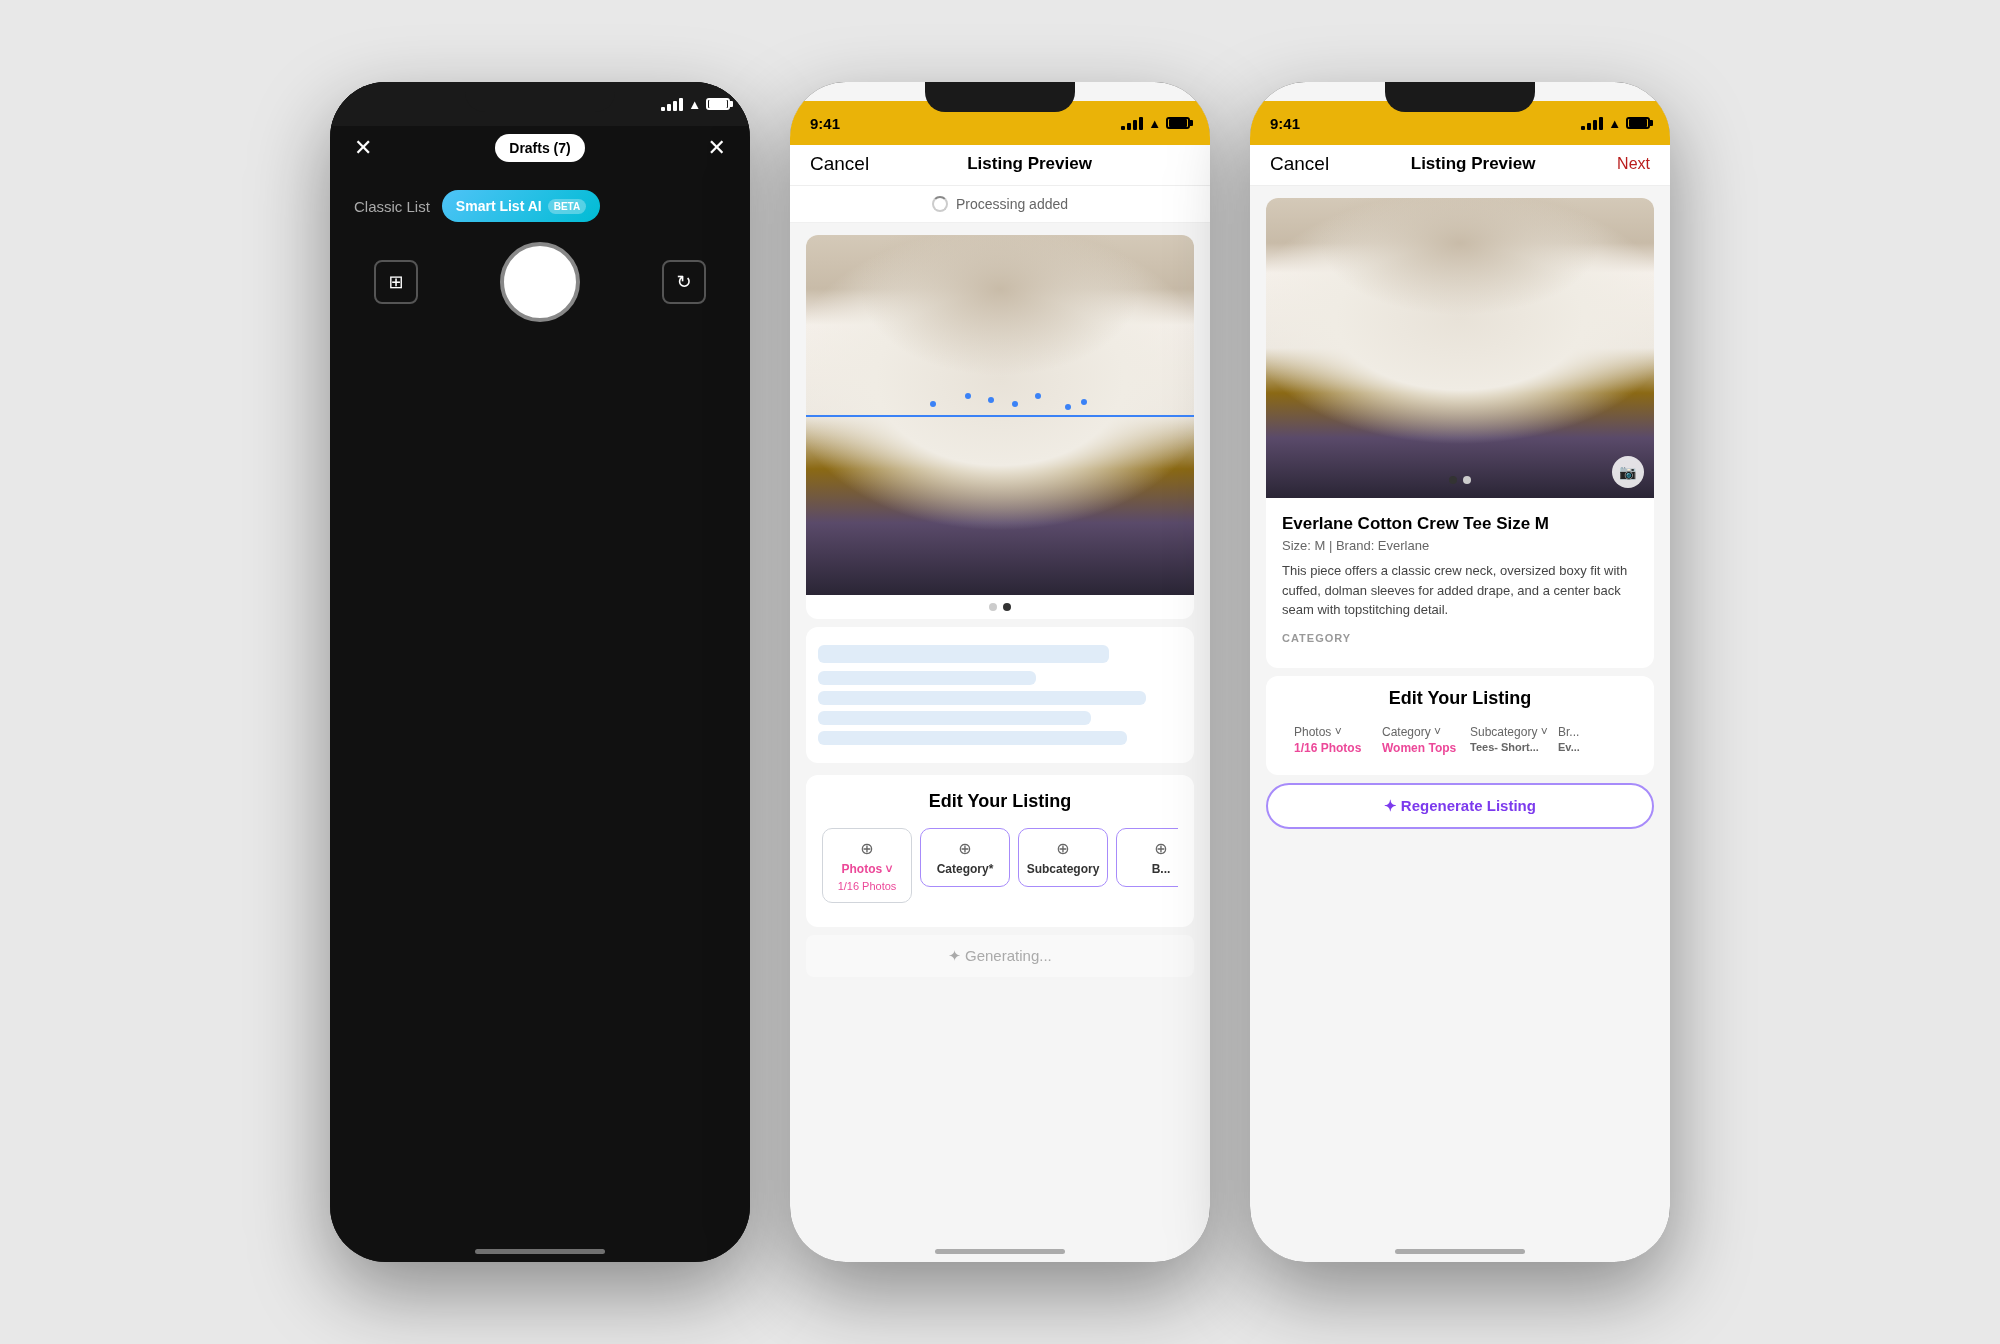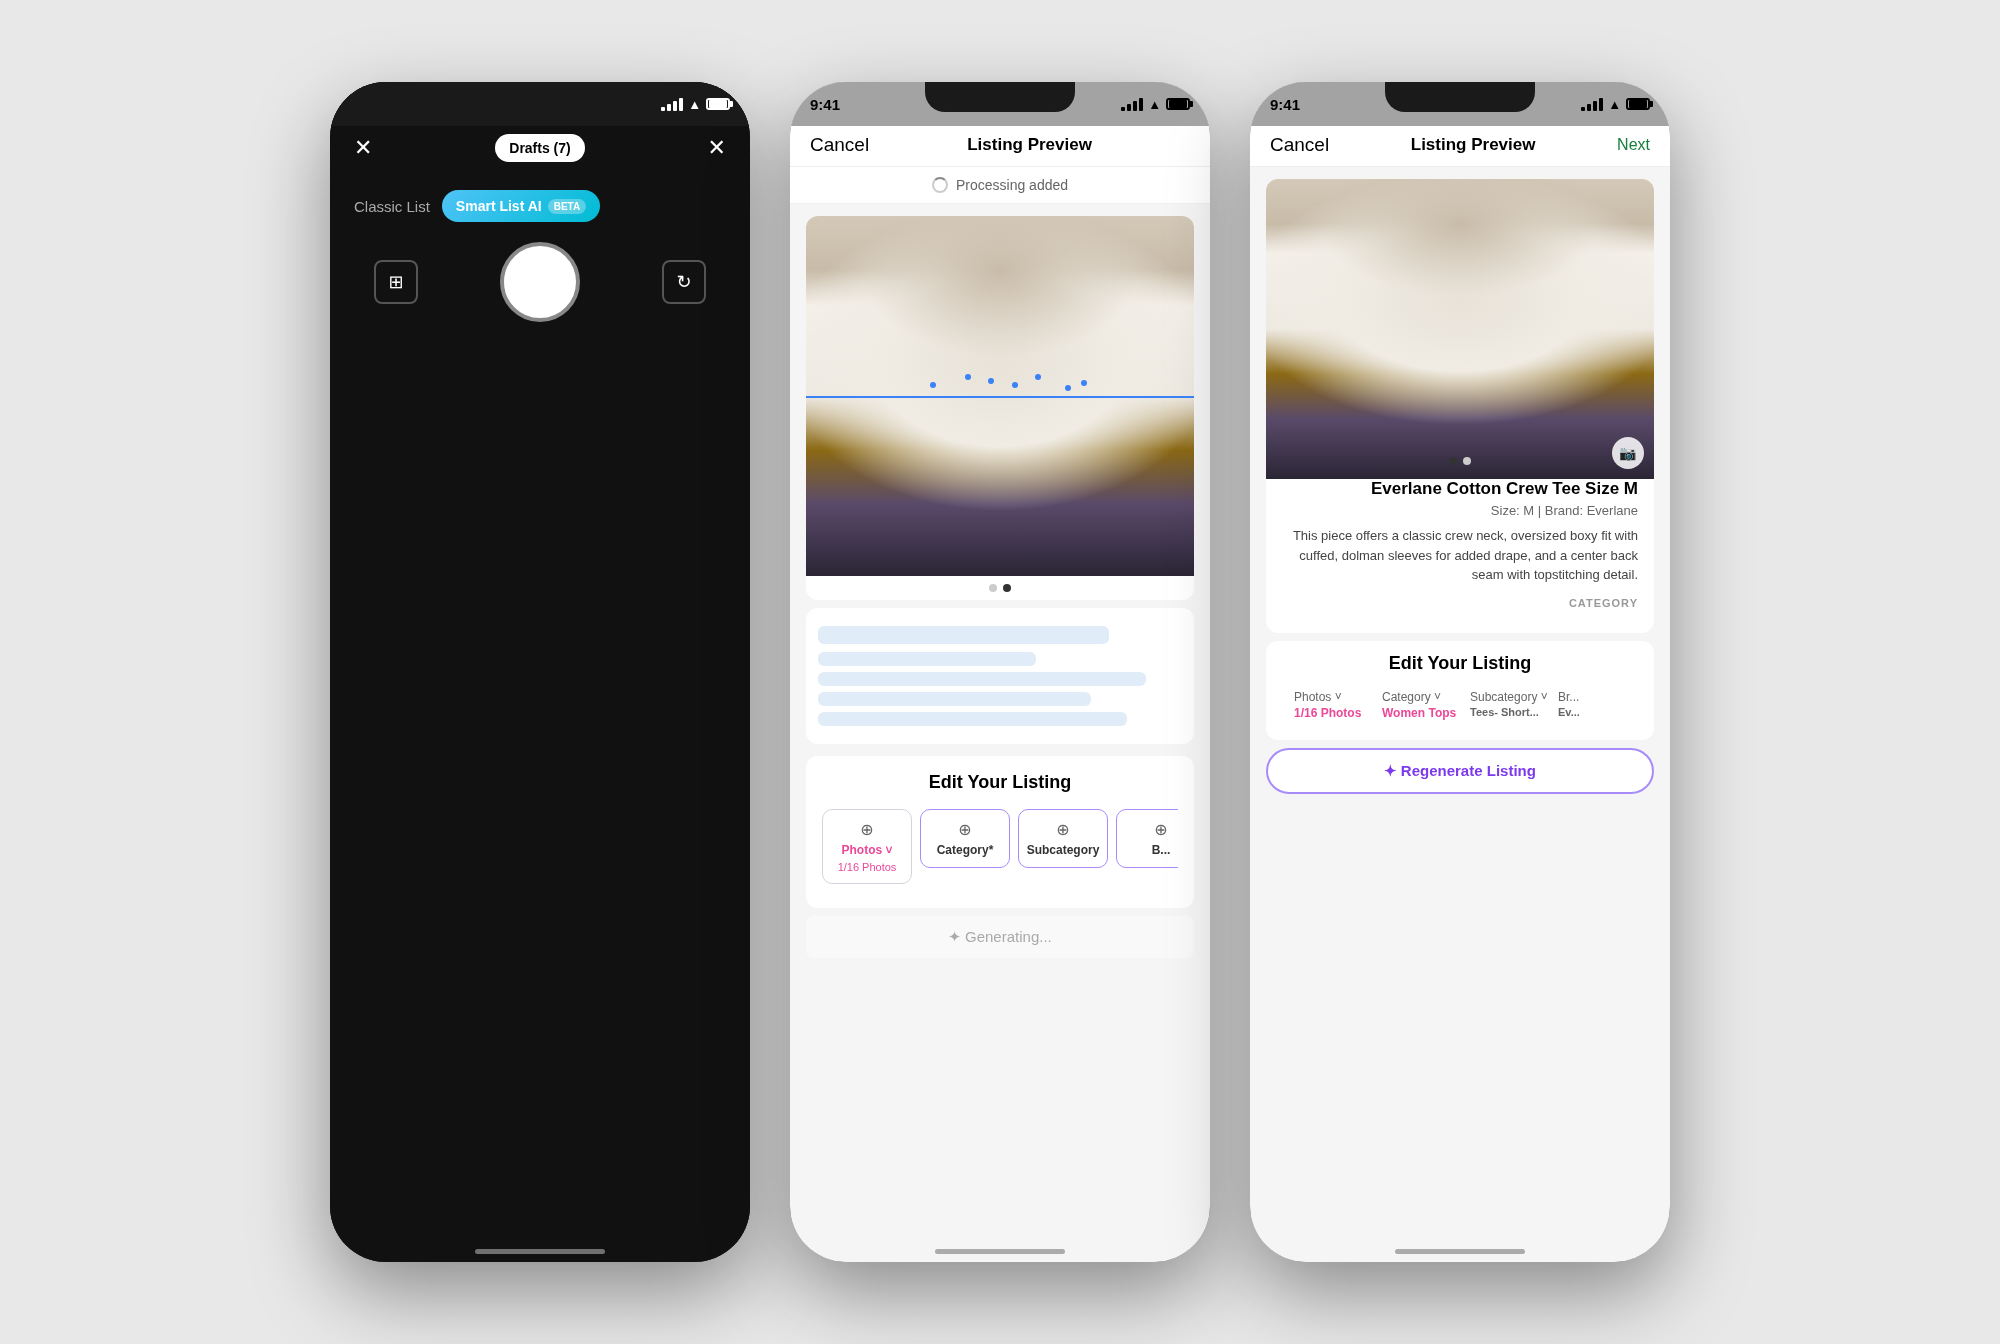--- a/index.html
+++ b/index.html
@@ -46,21 +46,21 @@
     .status-bar {
       height: 44px;
       display: flex;
       align-items: center;
       justify-content: space-between;
       padding: 0 20px;
       position: relative;
       z-index: 10;
     }
     .status-bar.dark { background: #1a1a1a; }
-    .status-bar.light { background: #a3a3a3; }
+    .status-bar.light { background: #eab308; margin-top: 19px; }
     .status-time {
       font-size: 15px;
       font-weight: 600;
       color: white;
     }
     .status-time.dark-text { color: #000; }
     .status-icons {
       display: flex;
       align-items: center;
       gap: 5px;
@@ -447,22 +447,21 @@
       font-size: 14px;
       color: #666;
     }
     .photo-dots-2 {
       display: flex;
       justify-content: center;
       gap: 6px;
       padding: 6px 0;
     }
     .listing-info {
-      padding: 0 16px 16px;
-      text-align: right;
+      padding: 16px 16px 16px;
     }
     .listing-title {
       font-size: 17px;
       font-weight: 700;
       color: #000;
       margin-bottom: 4px;
     }
     .listing-meta {
       font-size: 13px;
       color: #666;
@@ -537,21 +536,21 @@
       width: 130px;
       height: 5px;
       background: rgba(0,0,0,0.3);
       border-radius: 3px;
     }
     .home-indicator-light {
       background: rgba(255,255,255,0.4);
     }
 
     .nav-next-visible {
-      color: #15803d;
+      color: #b91c1c;
       font-size: 16px;
     }
   </style>
 </head>
 <body>
 
 <div class="phone phone-1">
   <div class="phone-inner">
     <div class="notch"></div>
     <div class="camera-screen">

